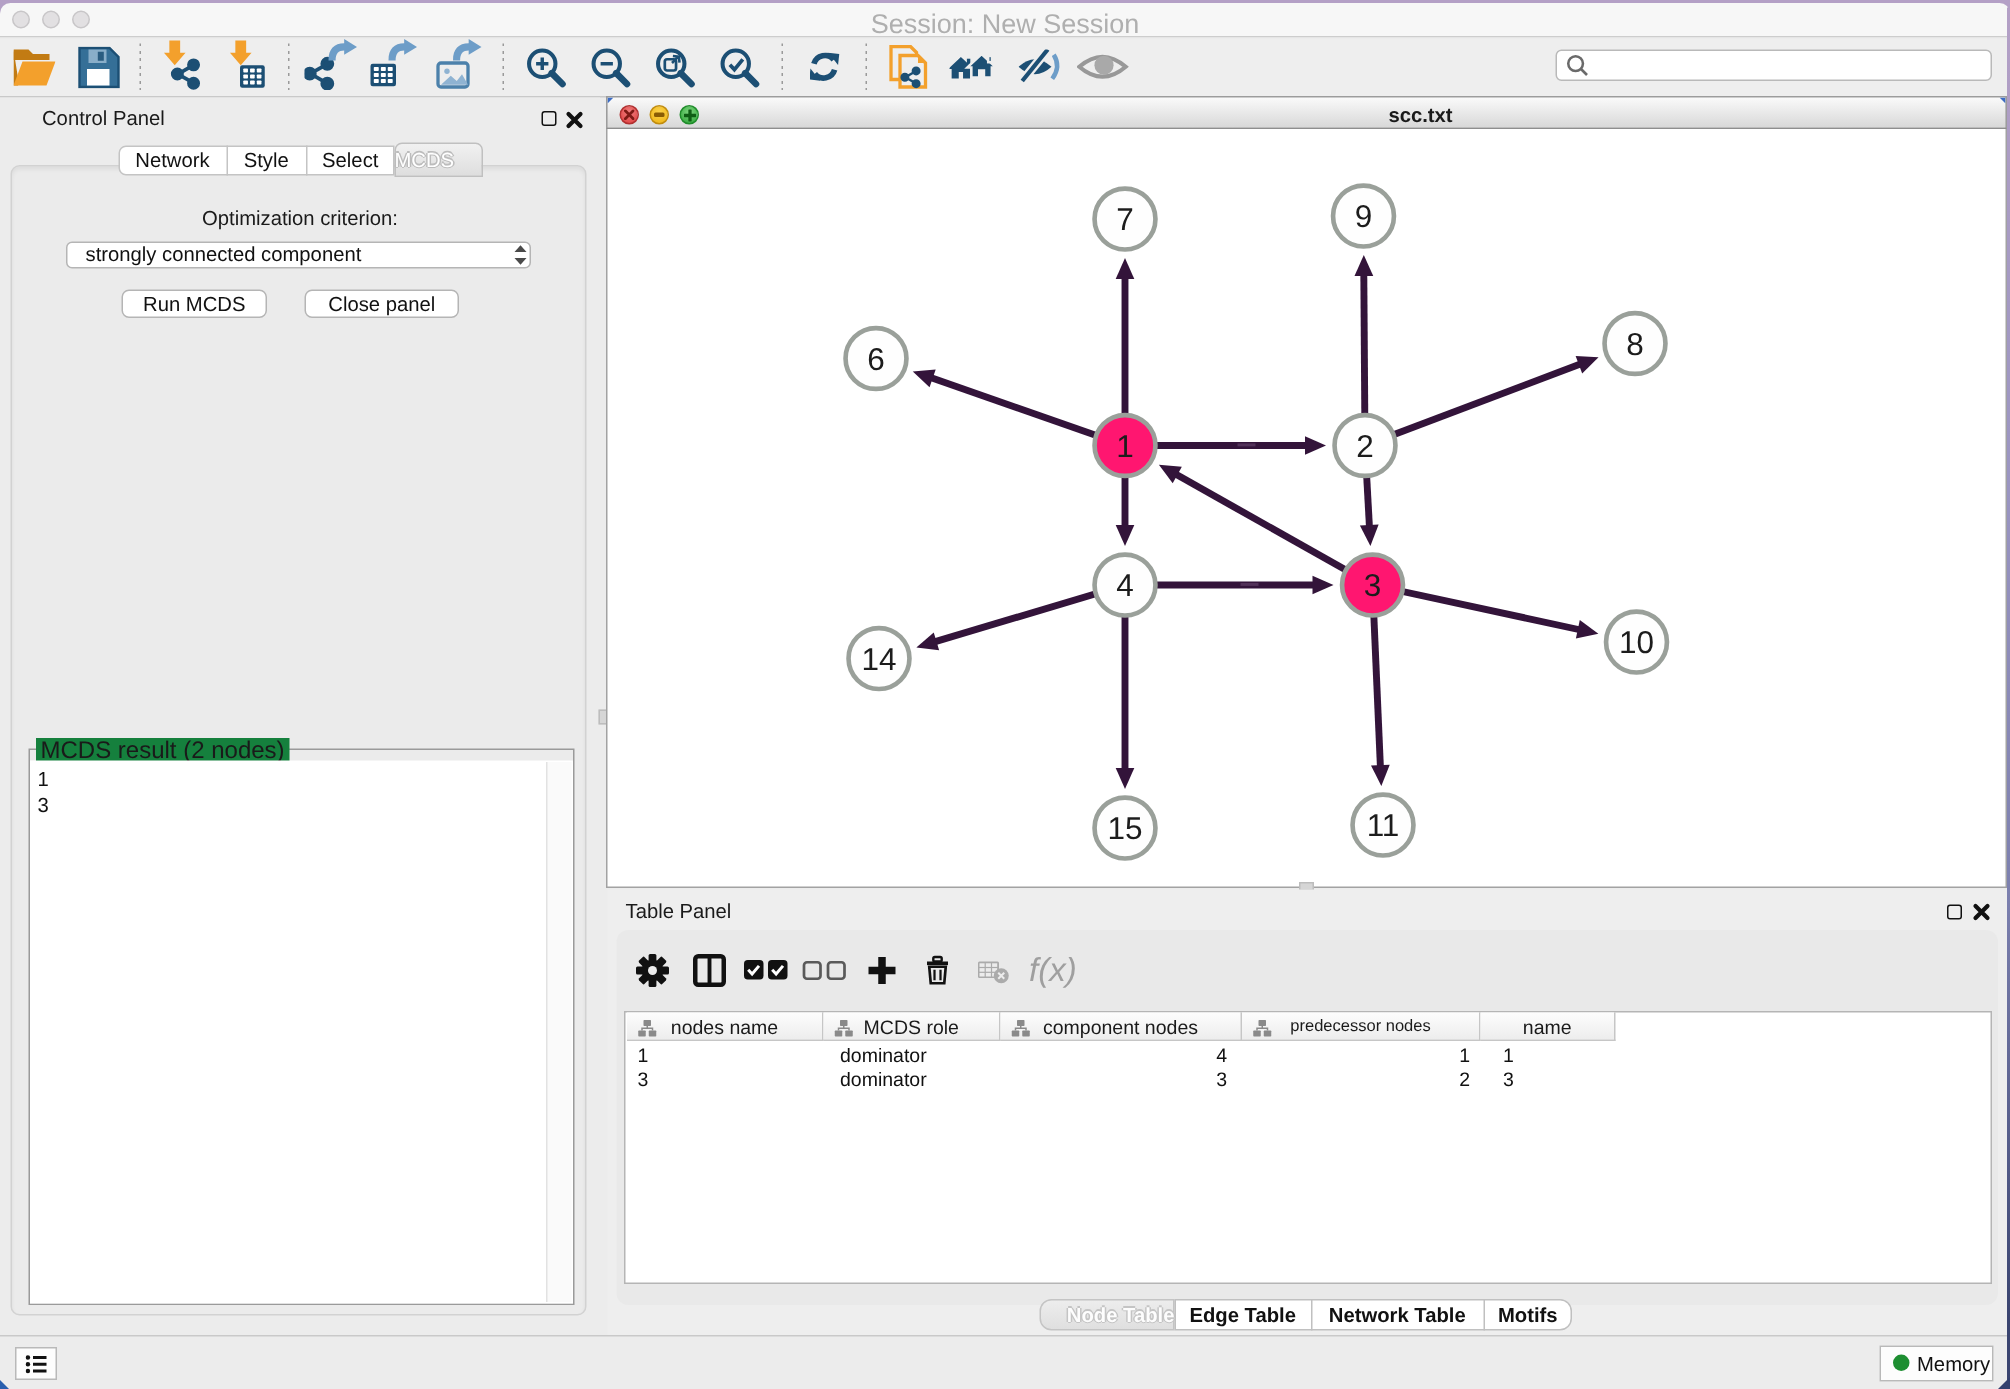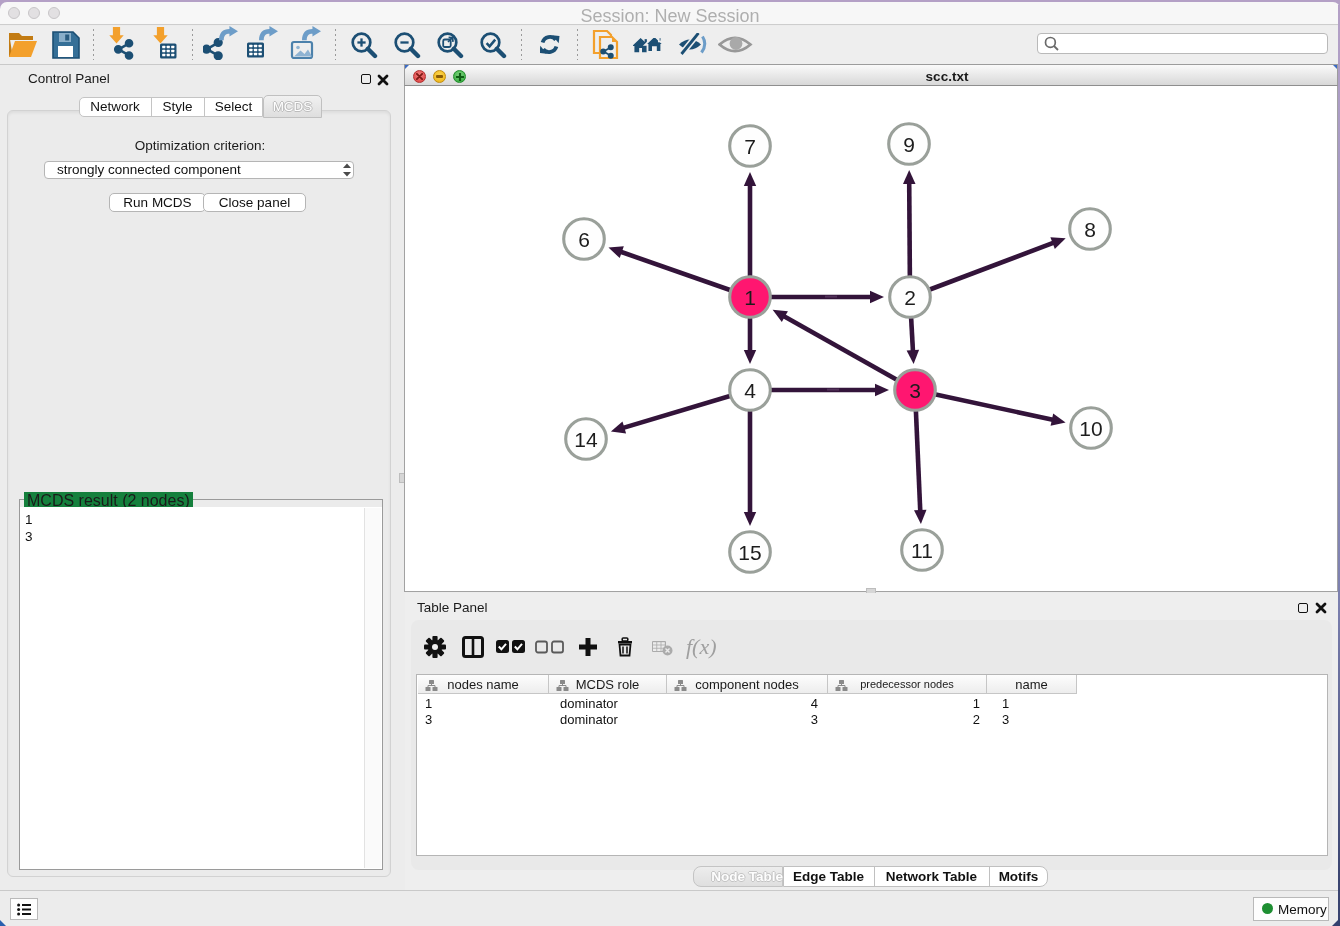--- a/index.html
+++ b/index.html
@@ -159,29 +159,29 @@
     <path d="M2 2 L10 10 M10 2 L2 10" stroke="#111" stroke-width="2.8" stroke-linecap="round"></path>
   </svg>
 <div class="abs" style="left:7px;top:110px;width:384px;height:767px;background:#ebebeb;border:1px solid #d2d2d2;border-radius:6px;box-shadow:inset 0 2px 3px rgba(0,0,0,0.06)"></div>
 <div class="abs" style="left:79px;top:97px;width:184px;height:20px;background:#fff;border:1px solid #c4c4c4;border-radius:5px 0 0 5px"></div>
 <div class="abs" style="left:151px;top:97px;width:1px;height:20px;background:#c4c4c4"></div>
 <div class="abs" style="left:204px;top:97px;width:1px;height:20px;background:#c4c4c4"></div>
 <div class="abs" style="left:79px;top:99px;width:72px;text-align:center;font-size:13.5px;color:#111">Network</div>
 <div class="abs" style="left:151px;top:99px;width:53px;text-align:center;font-size:13.5px;color:#111">Style</div>
 <div class="abs" style="left:204px;top:99px;width:59px;text-align:center;font-size:13.5px;color:#111">Select</div>
 <div class="abs" style="left:263px;top:95px;width:59px;height:23px;background:linear-gradient(#f1f1f1,#dedede);border:1px solid #c0c0c0;border-radius:5px 5px 0 0"></div>
-<div class="abs" style="left:263px;top:99px;width:59px;text-align:center;font-size:13.5px;color:#ffffff;text-shadow:-1px 0 0 #bcbcbc,1px 0 0 #bcbcbc,0 -1px 0 #bcbcbc,0 1px 0 #bcbcbc">MCDS</div>
+<div class="abs" style="left:263px;top:99px;width:59px;font-size:13.5px;color:#ffffff;text-shadow:-1px 0 0 #bcbcbc,1px 0 0 #bcbcbc,0 -1px 0 #bcbcbc,0 1px 0 #bcbcbc">MCDS</div>
 <div class="abs" style="left:0;top:138px;width:400px;text-align:center;font-size:13.5px;color:#1a1a1a">Optimization criterion:</div>
 <div class="abs" style="left:44px;top:161px;width:310px;height:18px;background:#fff;border:1px solid #b5b5b5;border-radius:4px"></div>
 <div class="abs" style="left:57px;top:162px;font-size:13.5px;color:#111">strongly connected component</div>
 <svg class="abs" style="left:341px;top:163px" width="12" height="14" viewBox="0 0 12 14">
     <path d="M6 0.5 L10 5 H2 z" fill="#4a4a4a"></path>
     <path d="M6 13.5 L2 9 H10 z" fill="#4a4a4a"></path>
   </svg>
-<div class="abs" style="left:109px;top:193px;width:97px;height:19px;background:#fff;border:1px solid #b5b5b5;border-radius:5px;text-align:center;font-size:13.5px;line-height:17px;color:#111">Run MCDS</div>
+<div class="abs" style="left:81px;top:193px;width:97px;height:19px;background:#fff;border:1px solid #b5b5b5;border-radius:5px;text-align:center;font-size:13.5px;line-height:17px;color:#111">Run MCDS</div>
 <div class="abs" style="left:203px;top:193px;width:103px;height:19px;background:#fff;border:1px solid #b5b5b5;border-radius:5px;text-align:center;font-size:13.5px;line-height:17px;color:#111">Close panel</div>
 <div class="abs" style="left:19px;top:499px;width:364px;height:371px;border:1px solid #9a9a9a"></div>
 <div class="abs" style="left:24px;top:492px;background:#15803d;padding:0 3px;font-size:16px;color:#1a1a1a">MCDS result (2 nodes)</div>
 <div class="abs" style="left:20px;top:507px;width:362px;height:362px;background:#fff"></div>
 <div class="abs" style="left:25px;top:511px;font-size:13.5px;color:#111;line-height:17px">1<br>3</div>
 <div class="abs" style="left:364px;top:508px;width:17px;height:360px;background:#fafafa;border-left:1px solid #e2e2e2"></div>
 <div class="abs" style="left:399px;top:473px;width:6px;height:10px;background:#d6d6d6;border:1px solid #bdbdbd"></div>
 <div class="abs" style="left:404px;top:64px;width:934px;height:528px;background:#fff;border:1px solid #a2a2a2;border-top:none"></div>
 <div class="abs" style="left:404px;top:64px;width:934px;height:22px;background:linear-gradient(#fafafa,#d8d8d8);border:1px solid #9c9c9c;border-bottom:1px solid #8e8e8e"></div>
 <svg class="abs" style="left:405px;top:65px" width="4" height="4" viewBox="0 0 4 4">
@@ -314,21 +314,21 @@
         <rect x="6.2" y="9.4" width="3.4" height="2.4"></rect>
         <rect x="10.4" y="9.4" width="3.4" height="2.4"></rect>
         <rect x="2.0" y="12.6" width="3.4" height="2.4"></rect>
         <rect x="6.2" y="12.6" width="3.4" height="2.4"></rect>
         <rect x="10.4" y="12.6" width="3.4" height="2.4"></rect>
       </g>
       <circle cx="16.5" cy="14.5" r="5" fill="#ababab"></circle>
       <path d="M14.5 12.5 l4 4 m0 -4 l-4 4" stroke="#ececec" stroke-width="1.4"></path>
     </g>
   </svg>
-<div class="abs" style="left:686px;top:634px;font-family:Liberation Serif, serif;font-style:italic;font-size:22px;color:#9f9f9f"><i>f(x)</i></div>
+<div class="abs" style="left:686px;top:634px;font-family:Liberation Sans, sans-serif;font-style:italic;font-size:22px;color:#9f9f9f"><i>f(x)</i></div>
 <div class="abs" style="left:416px;top:674px;width:912px;height:182px;background:#fff;border:1px solid #b5b5b5"></div>
 <div class="abs" style="left:418px;top:675px;width:131px;height:19px;background:linear-gradient(#fdfdfd,#ededed);border-right:1px solid #c6c6c6;border-bottom:1px solid #c6c6c6;text-align:center;font-size:13px;line-height:19px;color:#1a1a1a">nodes name</div>
 <svg class="abs" style="left:425px;top:679px" width="13" height="13" viewBox="0 0 13 13">
     <g fill="#8a8a8a">
       <rect x="4" y="1" width="5" height="4" rx="0.5"></rect>
       <rect x="0.5" y="8" width="5" height="4" rx="0.5"></rect>
       <rect x="7.5" y="8" width="5" height="4" rx="0.5"></rect>
       <path d="M6.5 5 v2 M3 8 v-1.5 h7 V8 M6.5 5 v2" stroke="#8a8a8a" stroke-width="1" fill="none"></path>
     </g>
   </svg>

